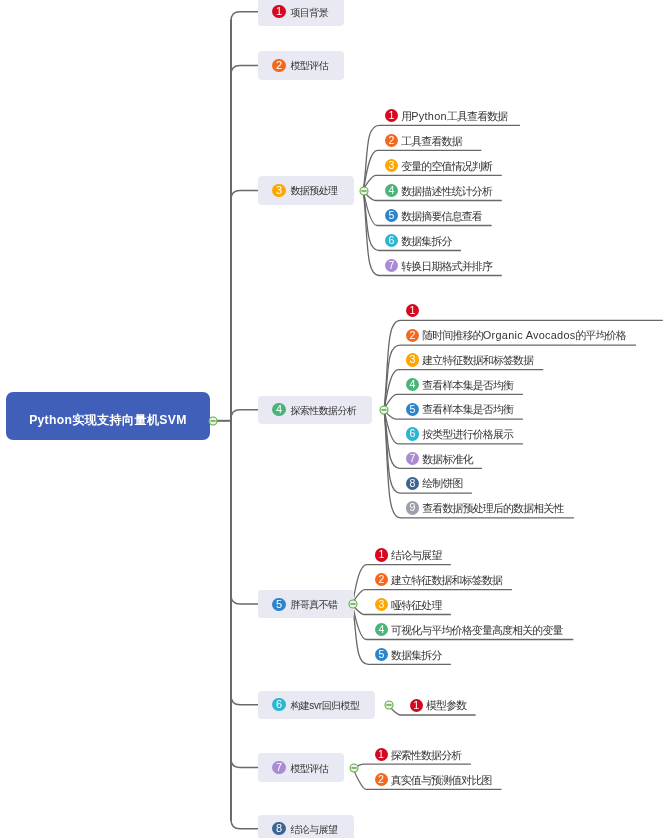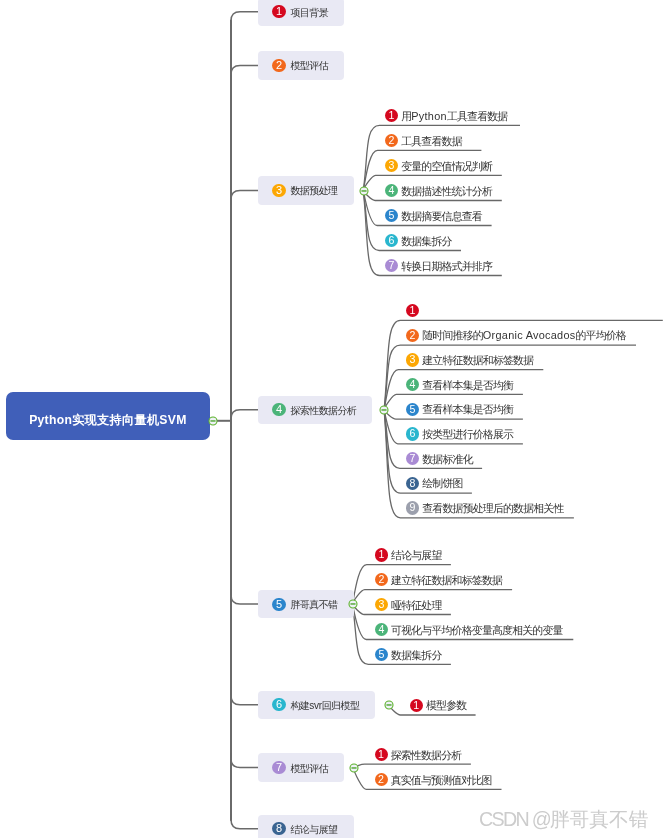--- a/index.html
+++ b/index.html
@@ -231,14 +231,13 @@
   <span class="lbl">模型参数</span>
 </div>
 <div class="node l3" style="left:374.50px;top:747.50px">
   <span class="badge" style="background-color: rgb(213, 8, 31);"><span class="lat">1</span></span>
   <span class="lbl">探索性数据分析</span>
 </div>
 <div class="node l3" style="left:374.50px;top:772.70px">
   <span class="badge" style="background-color: rgb(242, 104, 28);"><span class="lat">2</span></span>
   <span class="lbl">真实值与预测值对比图</span>
 </div>
-<div class="wm"><span class="lat">CSDN @</span>胖哥真不错</div>
 </div>
 
 </body></html>

